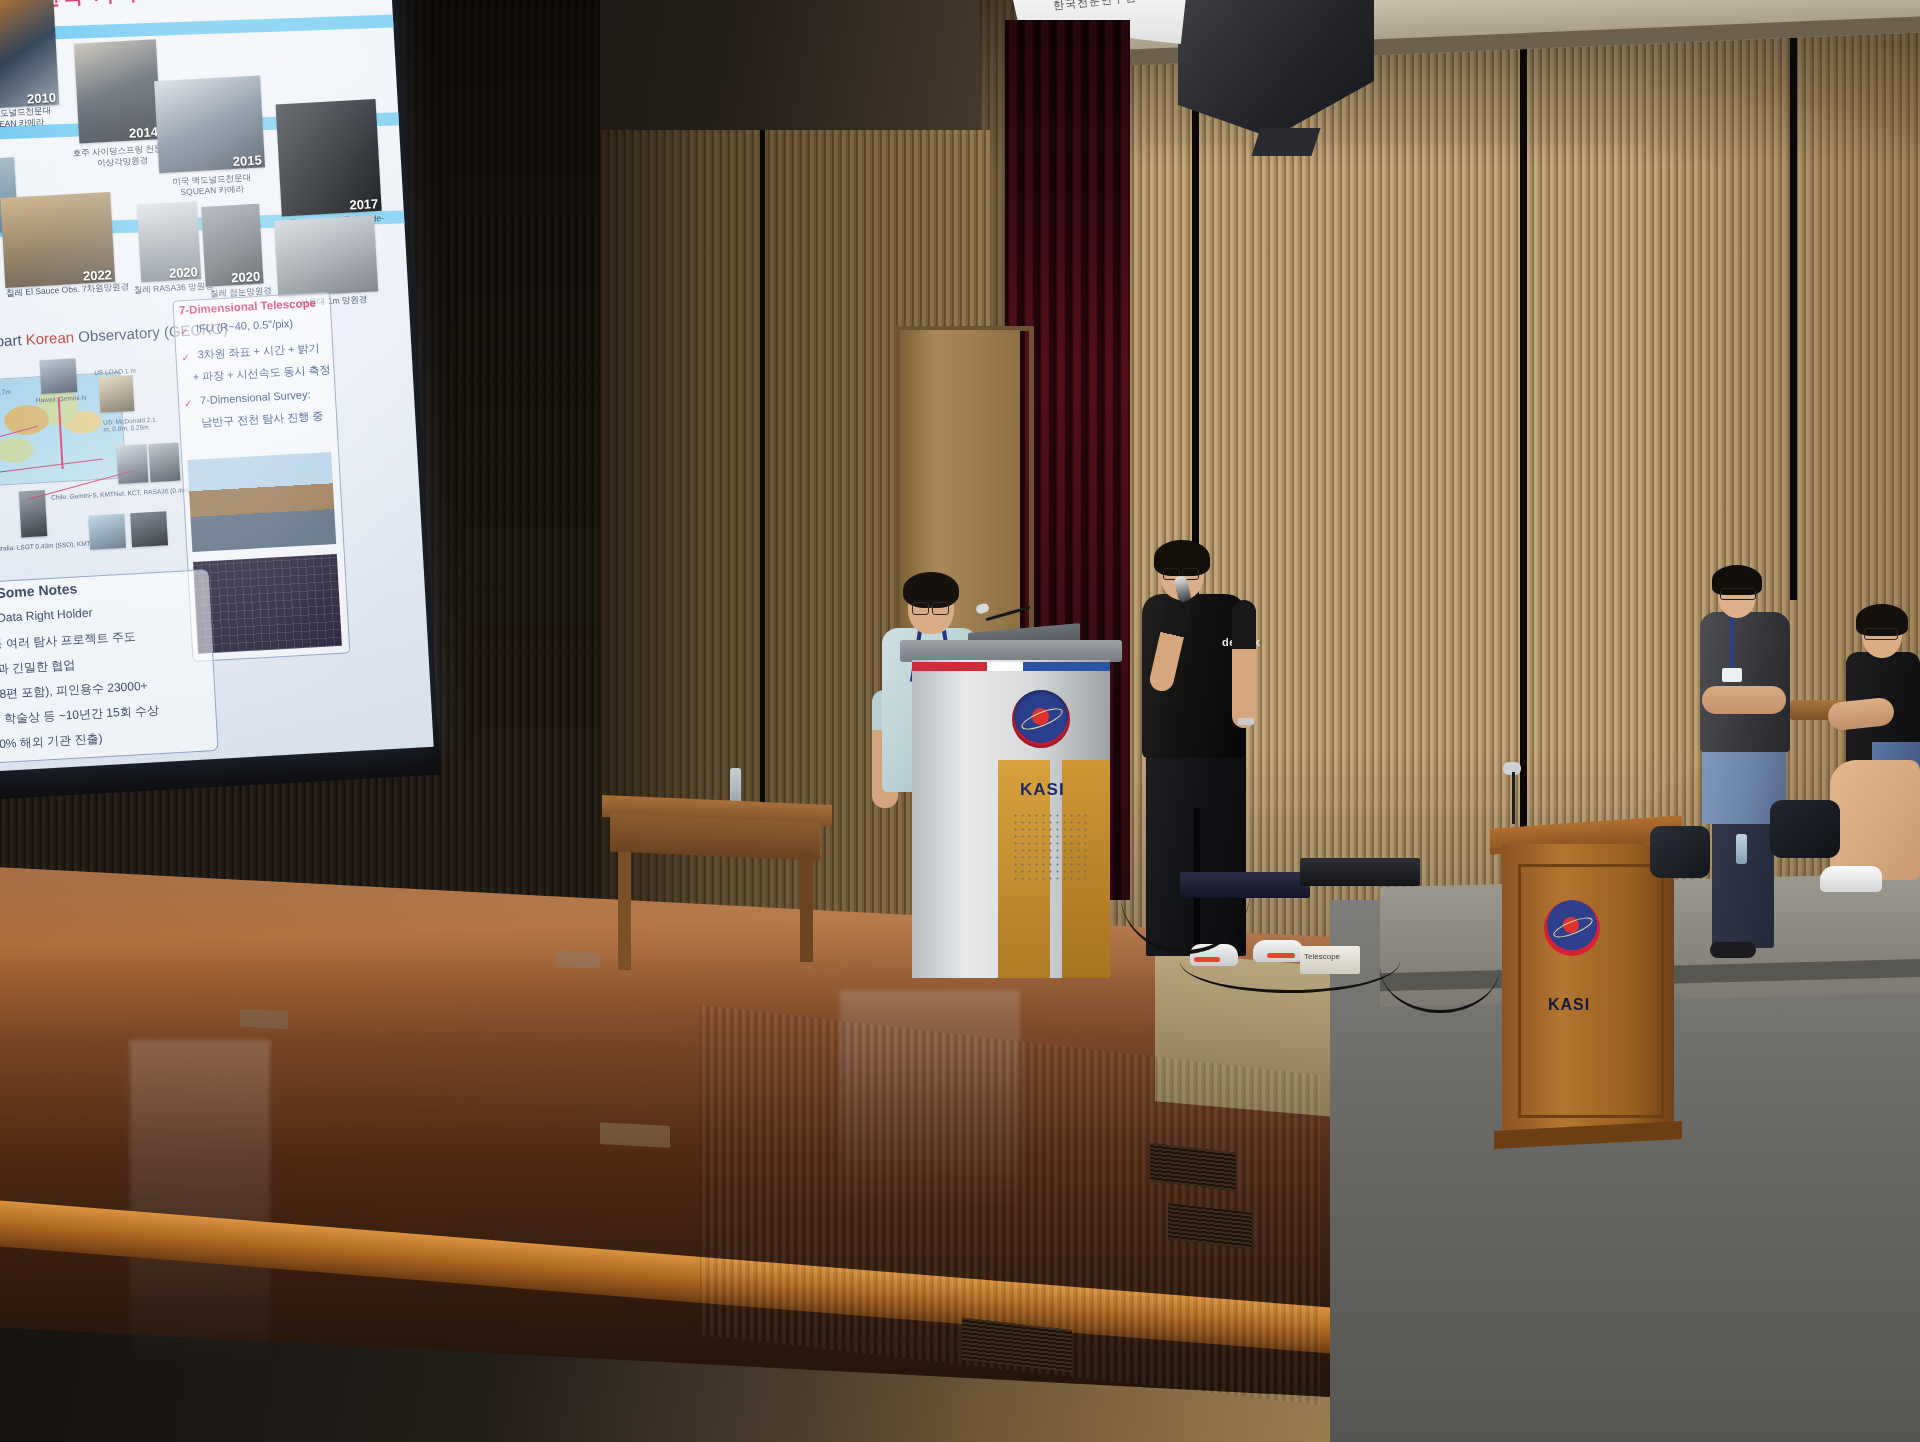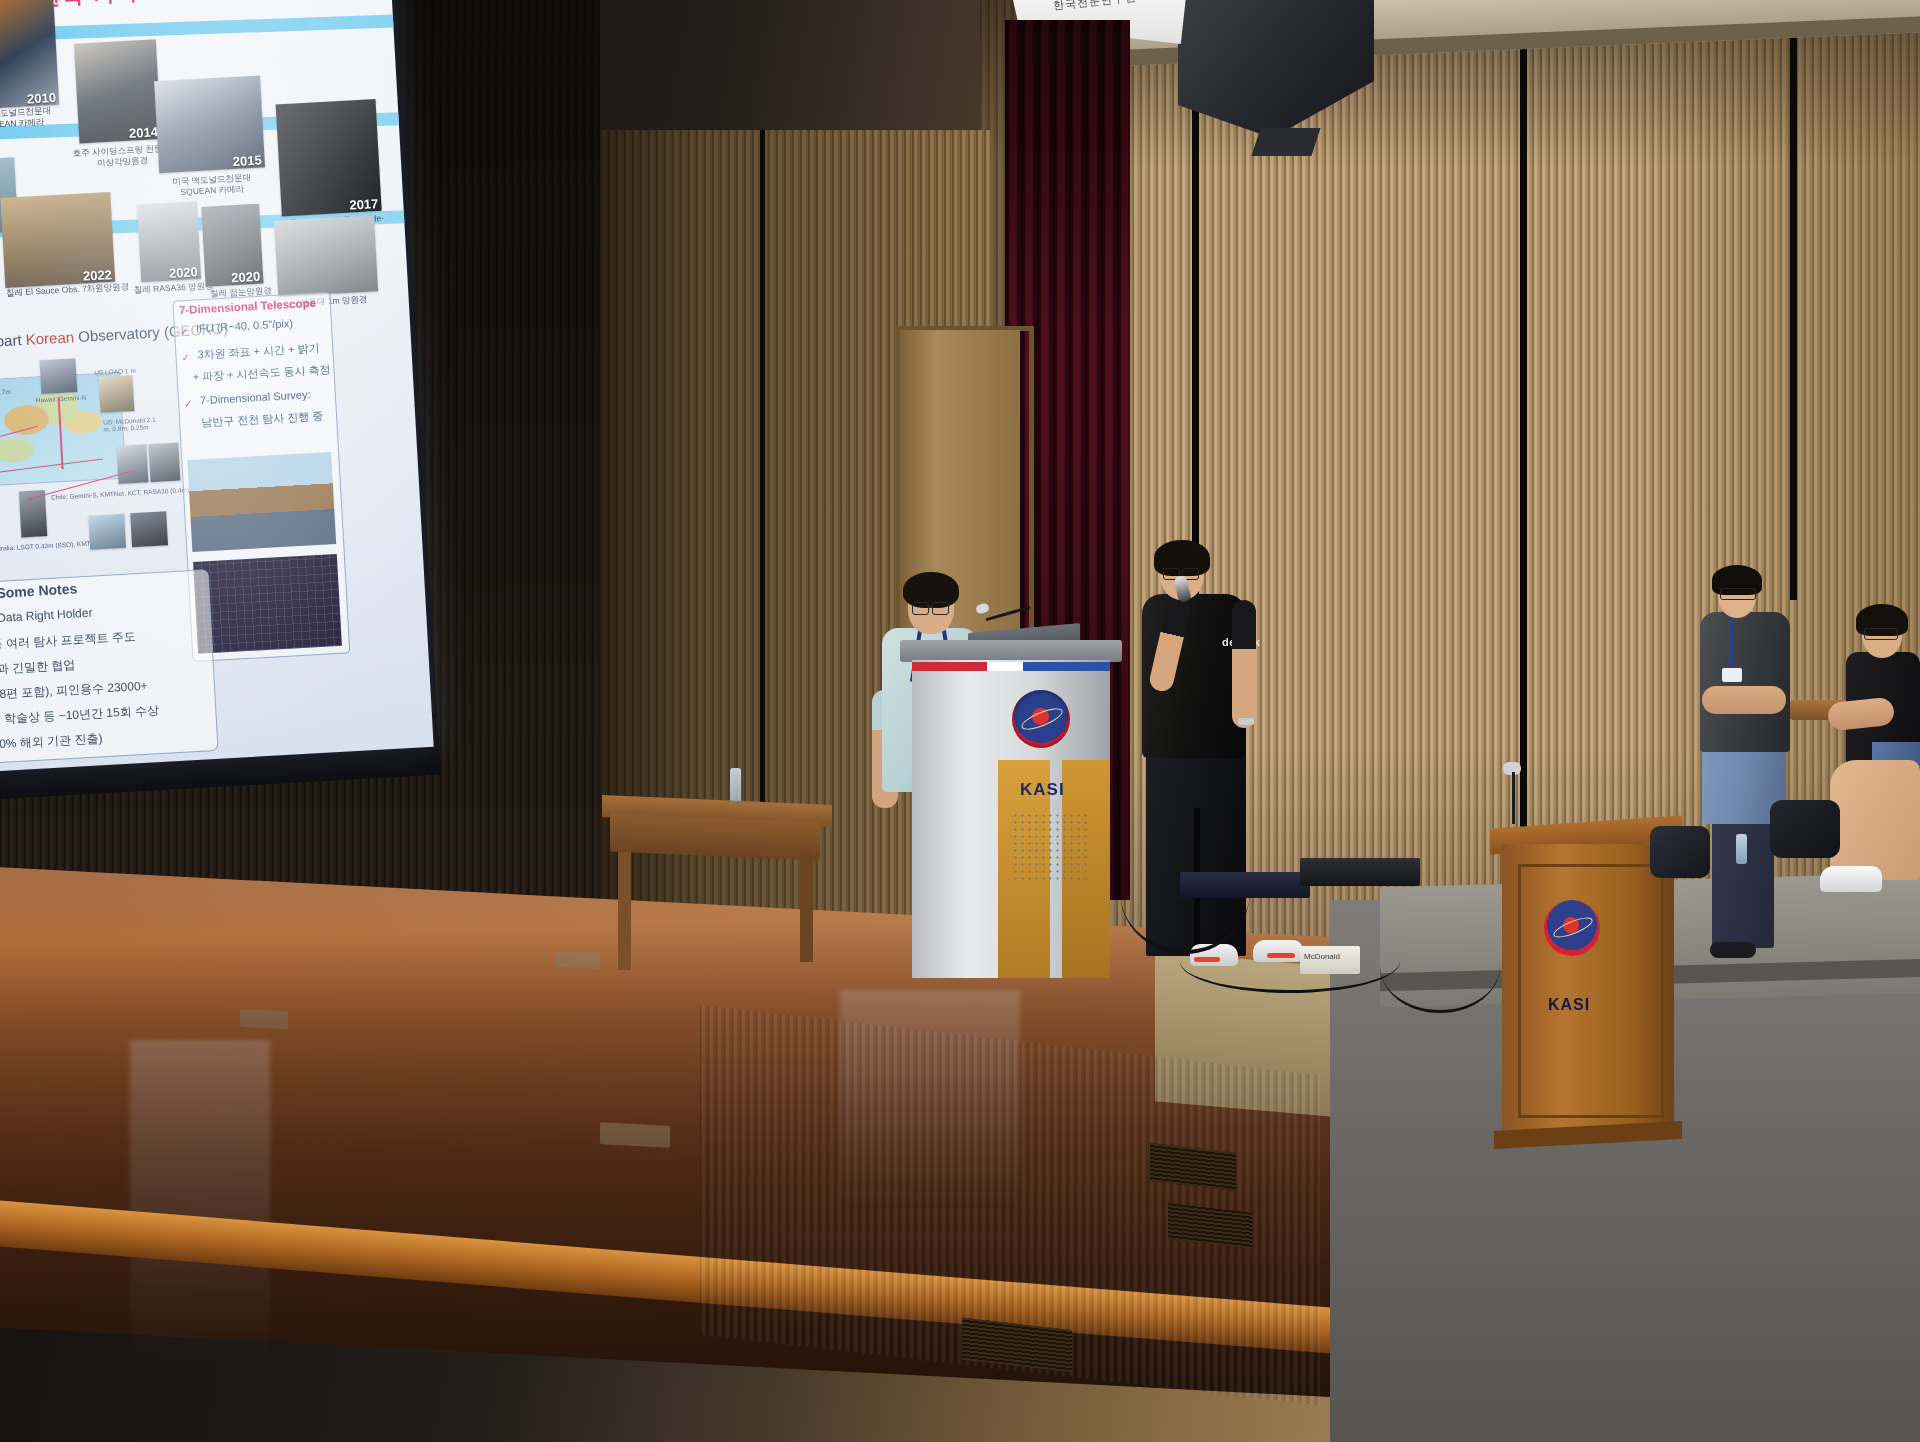--- a/index.html
+++ b/index.html
@@ -526,21 +526,21 @@
     <div id="p2-head"></div>
     <div id="p2-hair"></div>
     <div id="p2-glass-l"></div>
     <div id="p2-glass-r"></div>
     <div id="p2-mic"></div>
   </div>
 
   <div id="monitor2"></div>
   <div id="monitor1"></div>
   <div id="floorbox"></div>
-  <div id="floorbox-lbl">McDonald</div>
+  <div id="floorbox-lbl">Telescope</div>
   <div class="cable" style="left:1120px;top:830px;width:130px;height:120px;border-bottom-width:4px;"></div>
   <div class="cable" style="left:1180px;top:930px;width:220px;height:60px;"></div>
   <div class="cable" style="left:1380px;top:920px;width:120px;height:90px;"></div>
 
   <div id="lectern-mic-head"></div>
   <div id="lectern-mic-stem"></div>
   <div id="lectern-top"></div>
   <div id="lectern-body"></div>
   <div id="lectern-panel"></div>
   <div id="lectern-emblem"></div>

